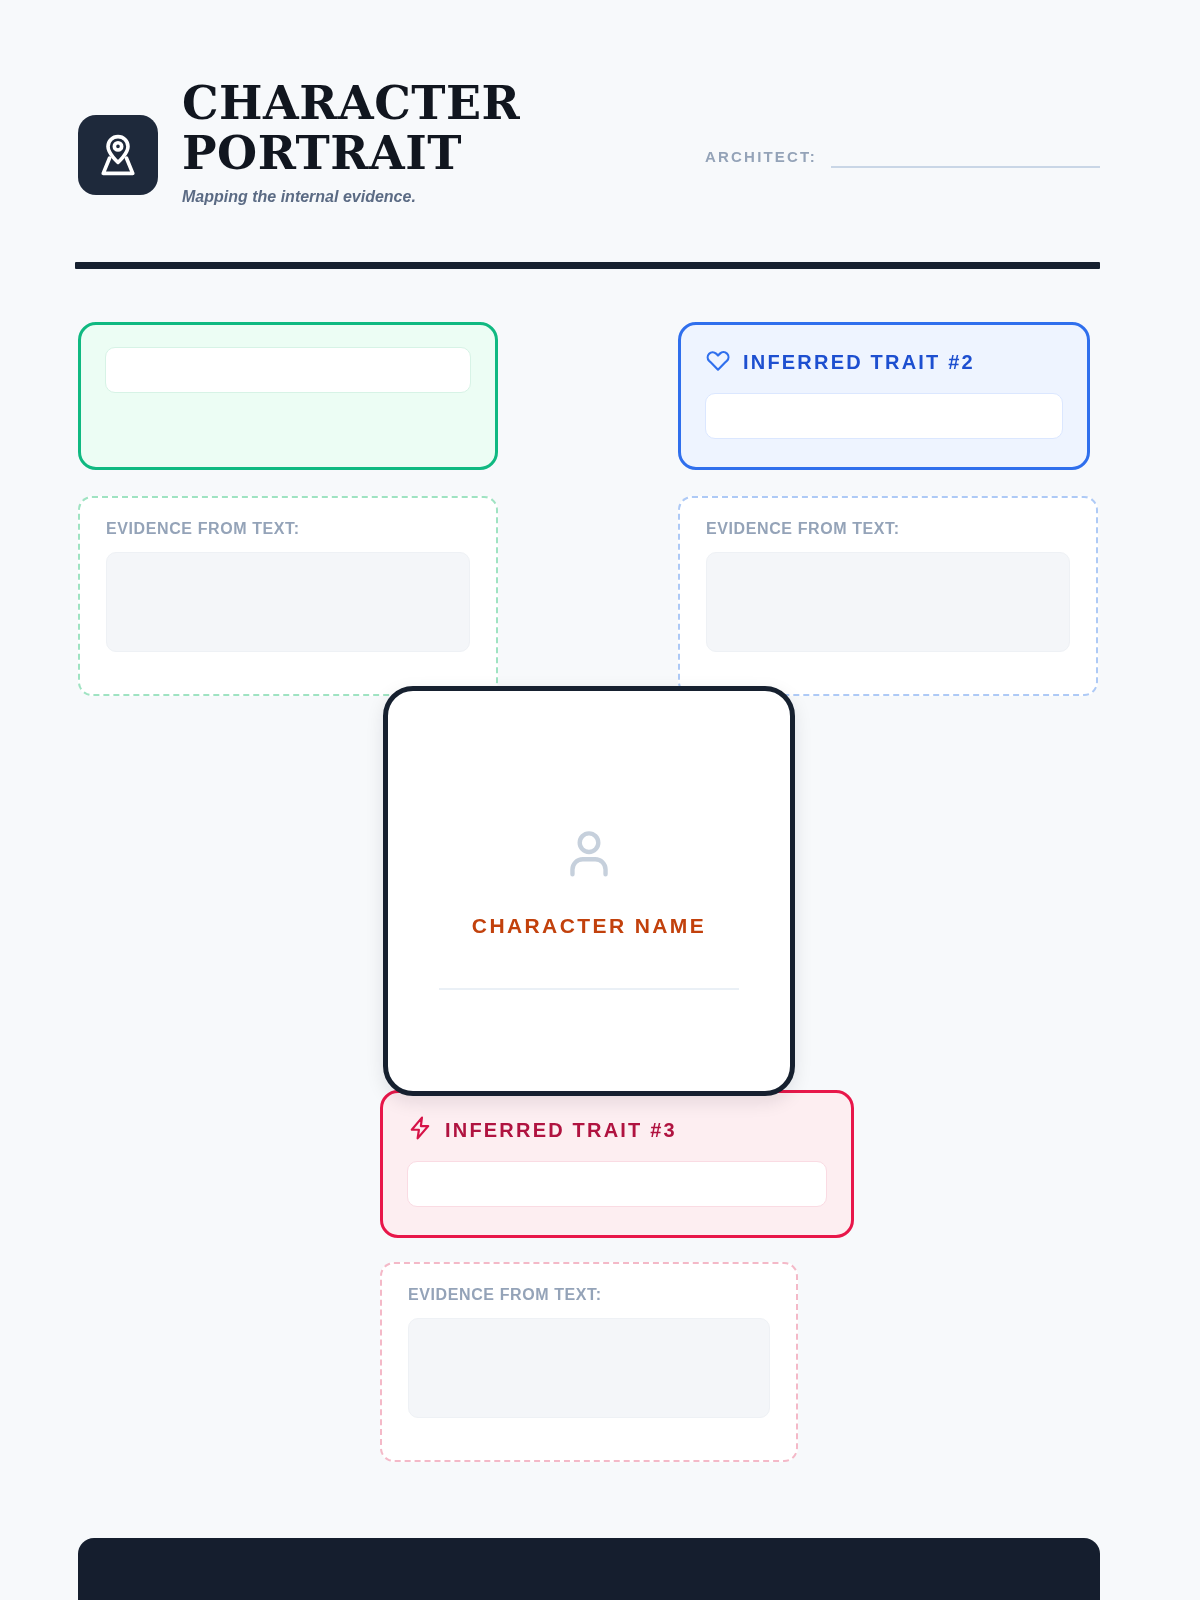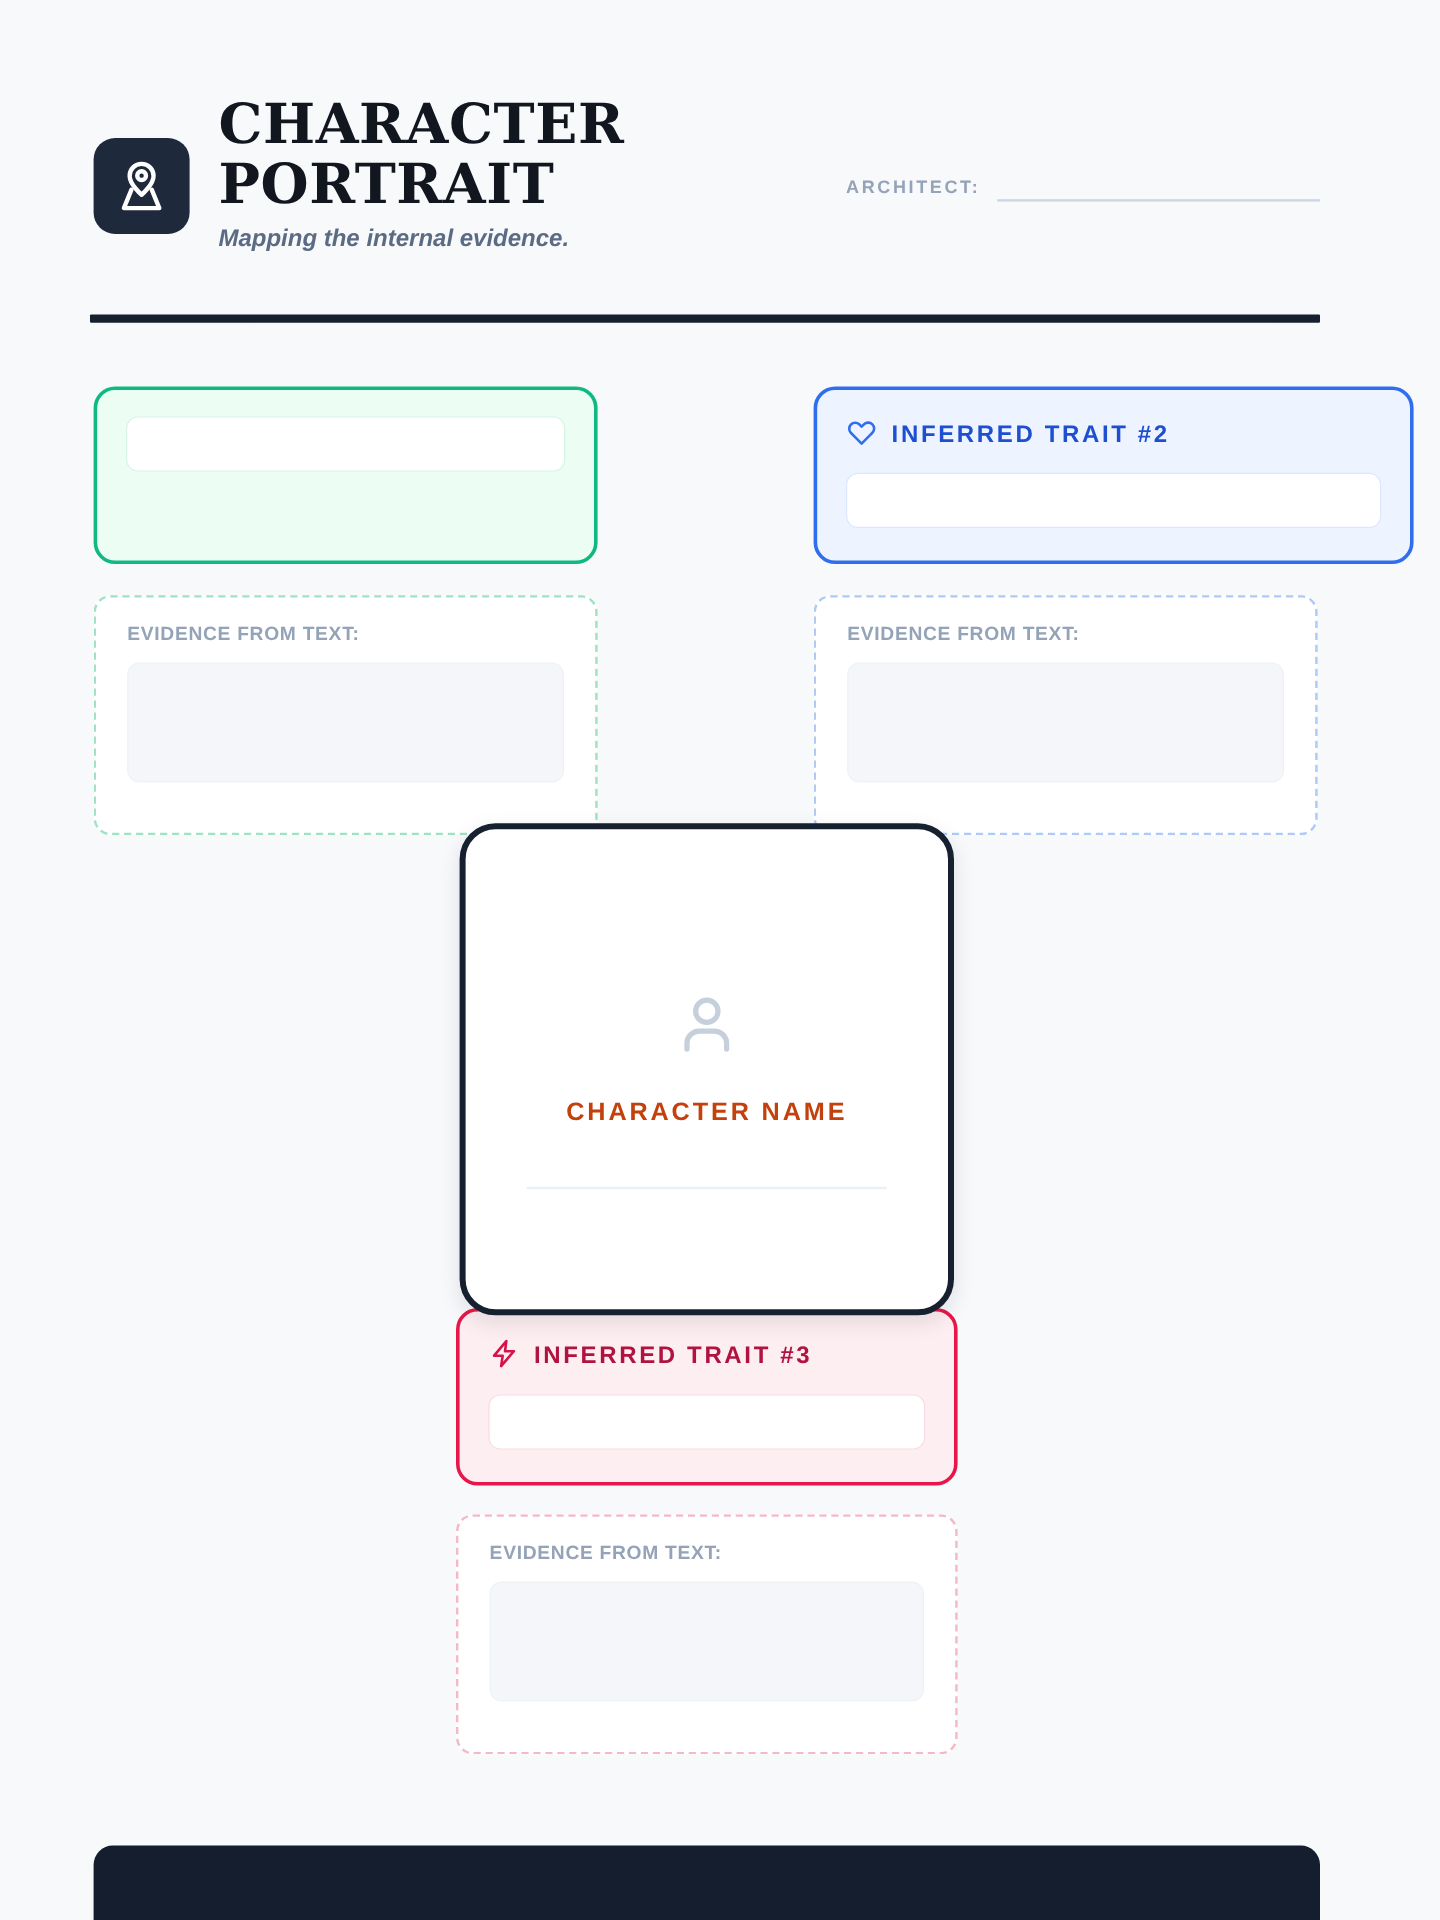--- a/index.html
+++ b/index.html
@@ -43,21 +43,21 @@
     font-size:46px;
     line-height:50px;
     letter-spacing:0.5px;
     color:#11161f;
     margin:0;
     text-transform:uppercase;
   }
   .subtitle{
     font-family:"Liberation Sans", sans-serif;
     font-style:italic;font-weight:bold;
-    font-size:20px;color:#5b6b84;
+    font-size:16px;color:#5b6b84;
     margin:10px 0 0 0;
   }
   .architect{
     position:absolute;left:630px;top:68px;
     display:flex;align-items:center;gap:14px;width:395px;
   }
   .architect-label{
     font-size:15px;font-weight:bold;letter-spacing:2.2px;
     color:#94a3b8;white-space:nowrap;padding-bottom:2px;
   }
@@ -81,26 +81,26 @@
   .trait-input{
     height:46px;border-radius:10px;background:#ffffff;
     border:1px solid rgba(255,255,255,0.9);
   }
 
   .trait1{left:78px;top:322px;width:420px;height:148px;
     border-color:var(--green);background:var(--green-bg);}
   .trait1 .trait-label{color:var(--green-dark);}
   .trait1 .trait-input{border-color:#d7f3e6;}
 
-  .trait2{left:678px;top:322px;width:500px;height:148px;
+  .trait2{left:678px;top:322px;width:412px;height:148px;
     border-color:var(--blue);background:var(--blue-bg);}
   .trait2 .trait-label{color:var(--blue-dark);}
   .trait2 .trait-input{border-color:#dbe7ff;}
 
-  .trait3{left:380px;top:1090px;width:418px;height:148px;
+  .trait3{left:380px;top:1090px;width:474px;height:148px;
     border-color:var(--red);background:var(--red-bg);z-index:1;}
   .trait3 .trait-label{color:var(--red-dark);}
   .trait3 .trait-input{border-color:#fadbe3;}
 
   
   .evidence{
     position:absolute;border-radius:14px;border-width:2px;border-style:dashed;
     background:#ffffff;padding:22px 26px;
   }
   .evidence-label{

